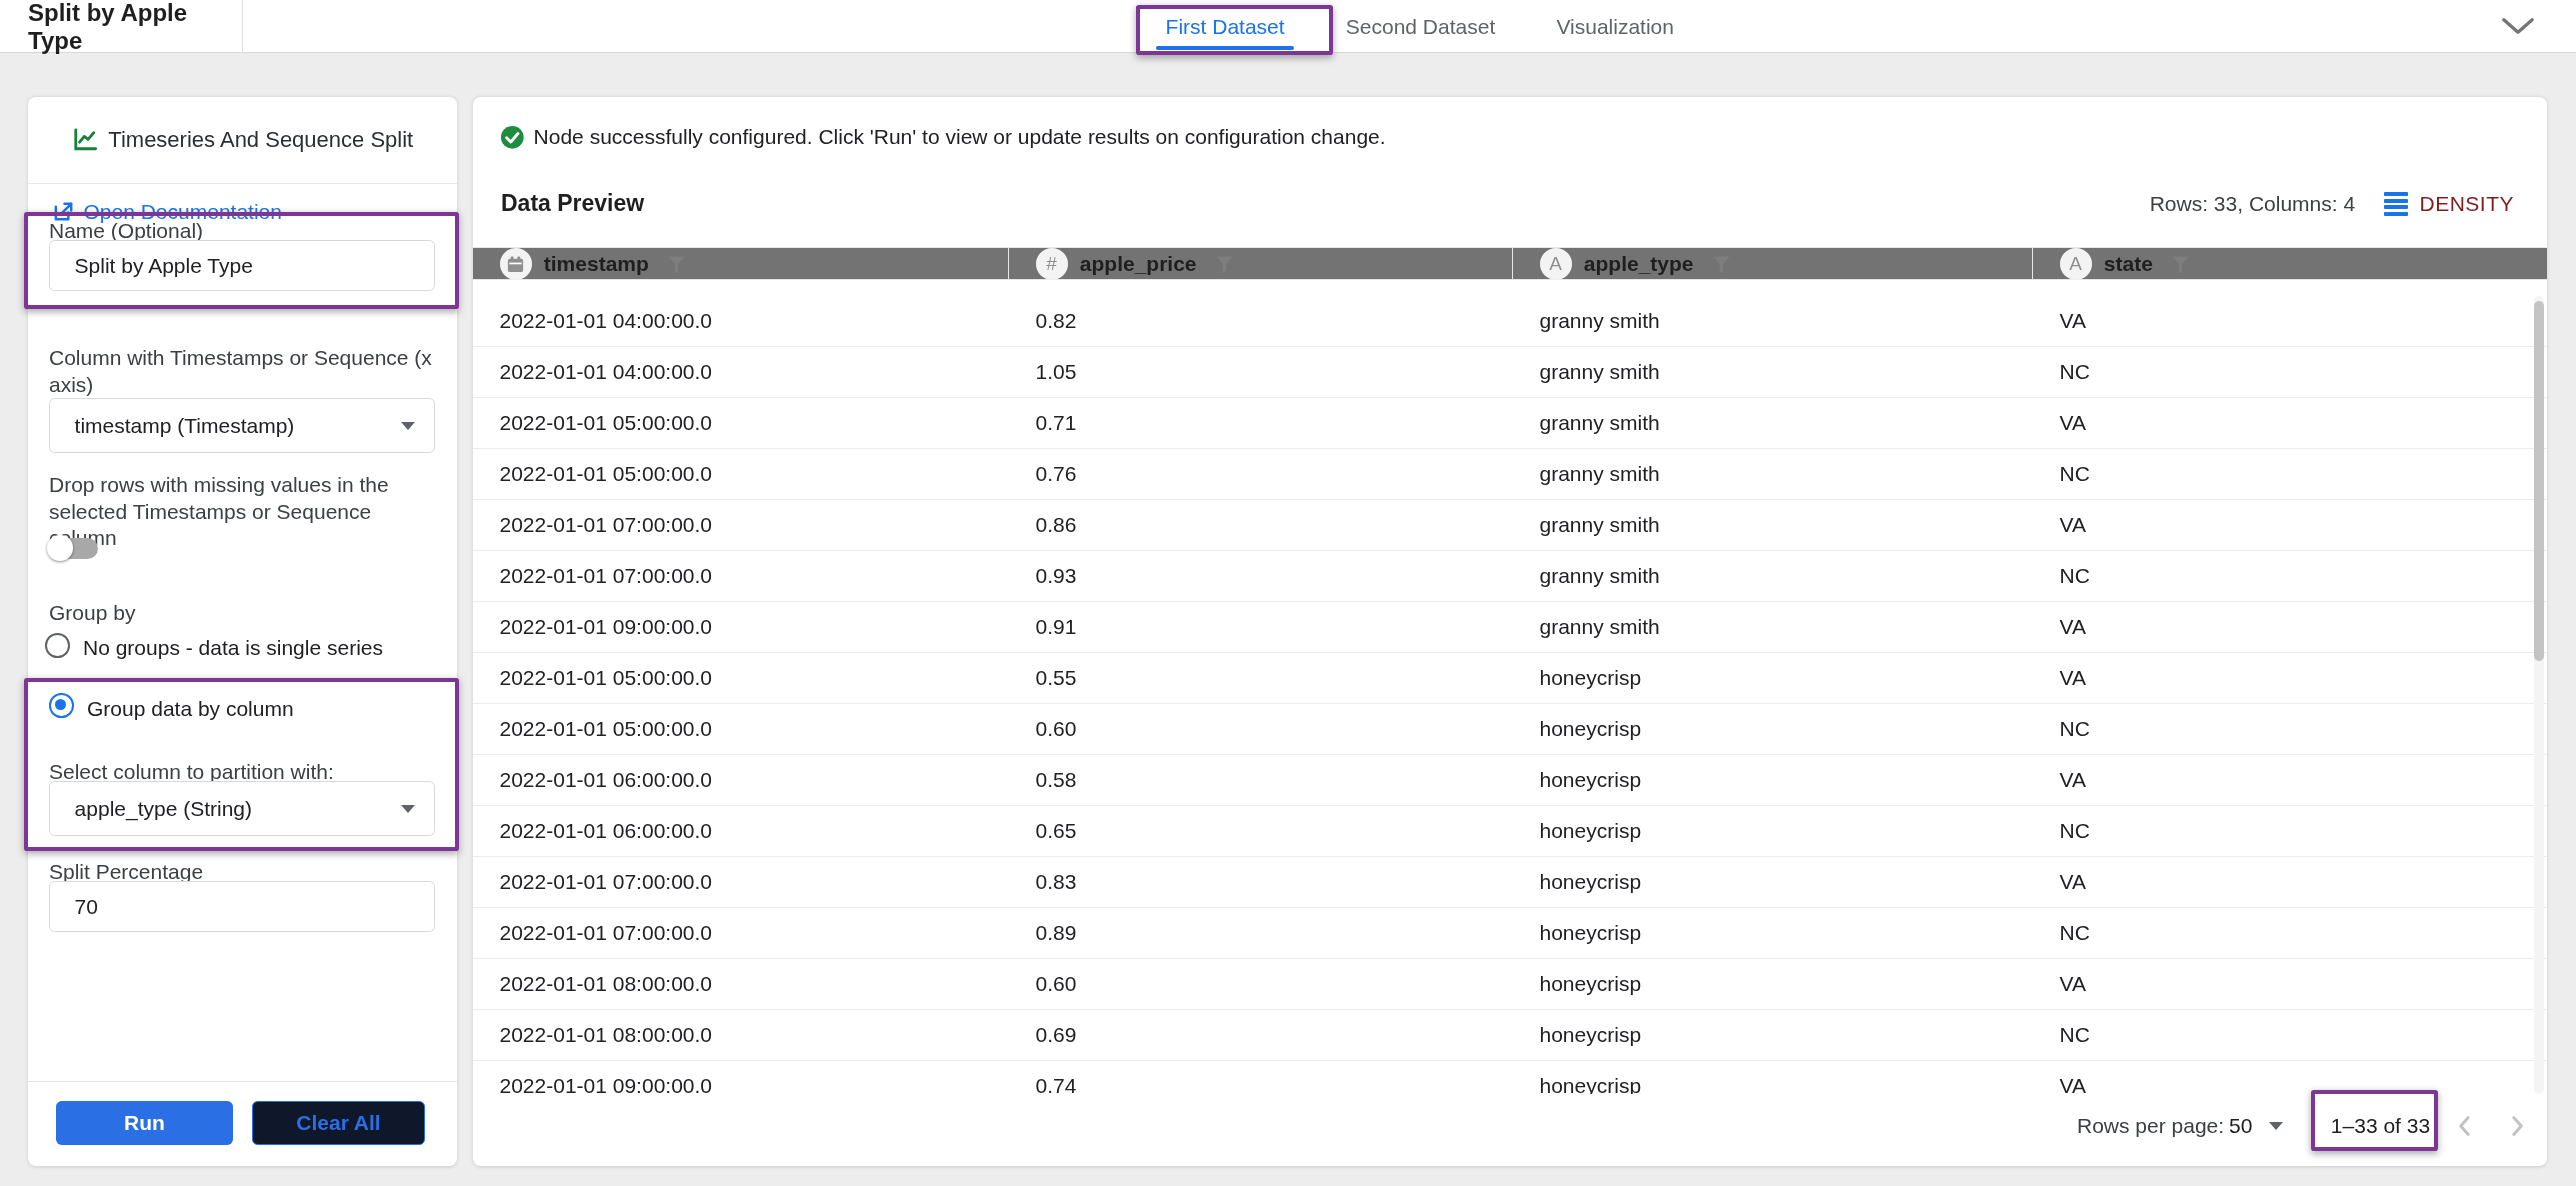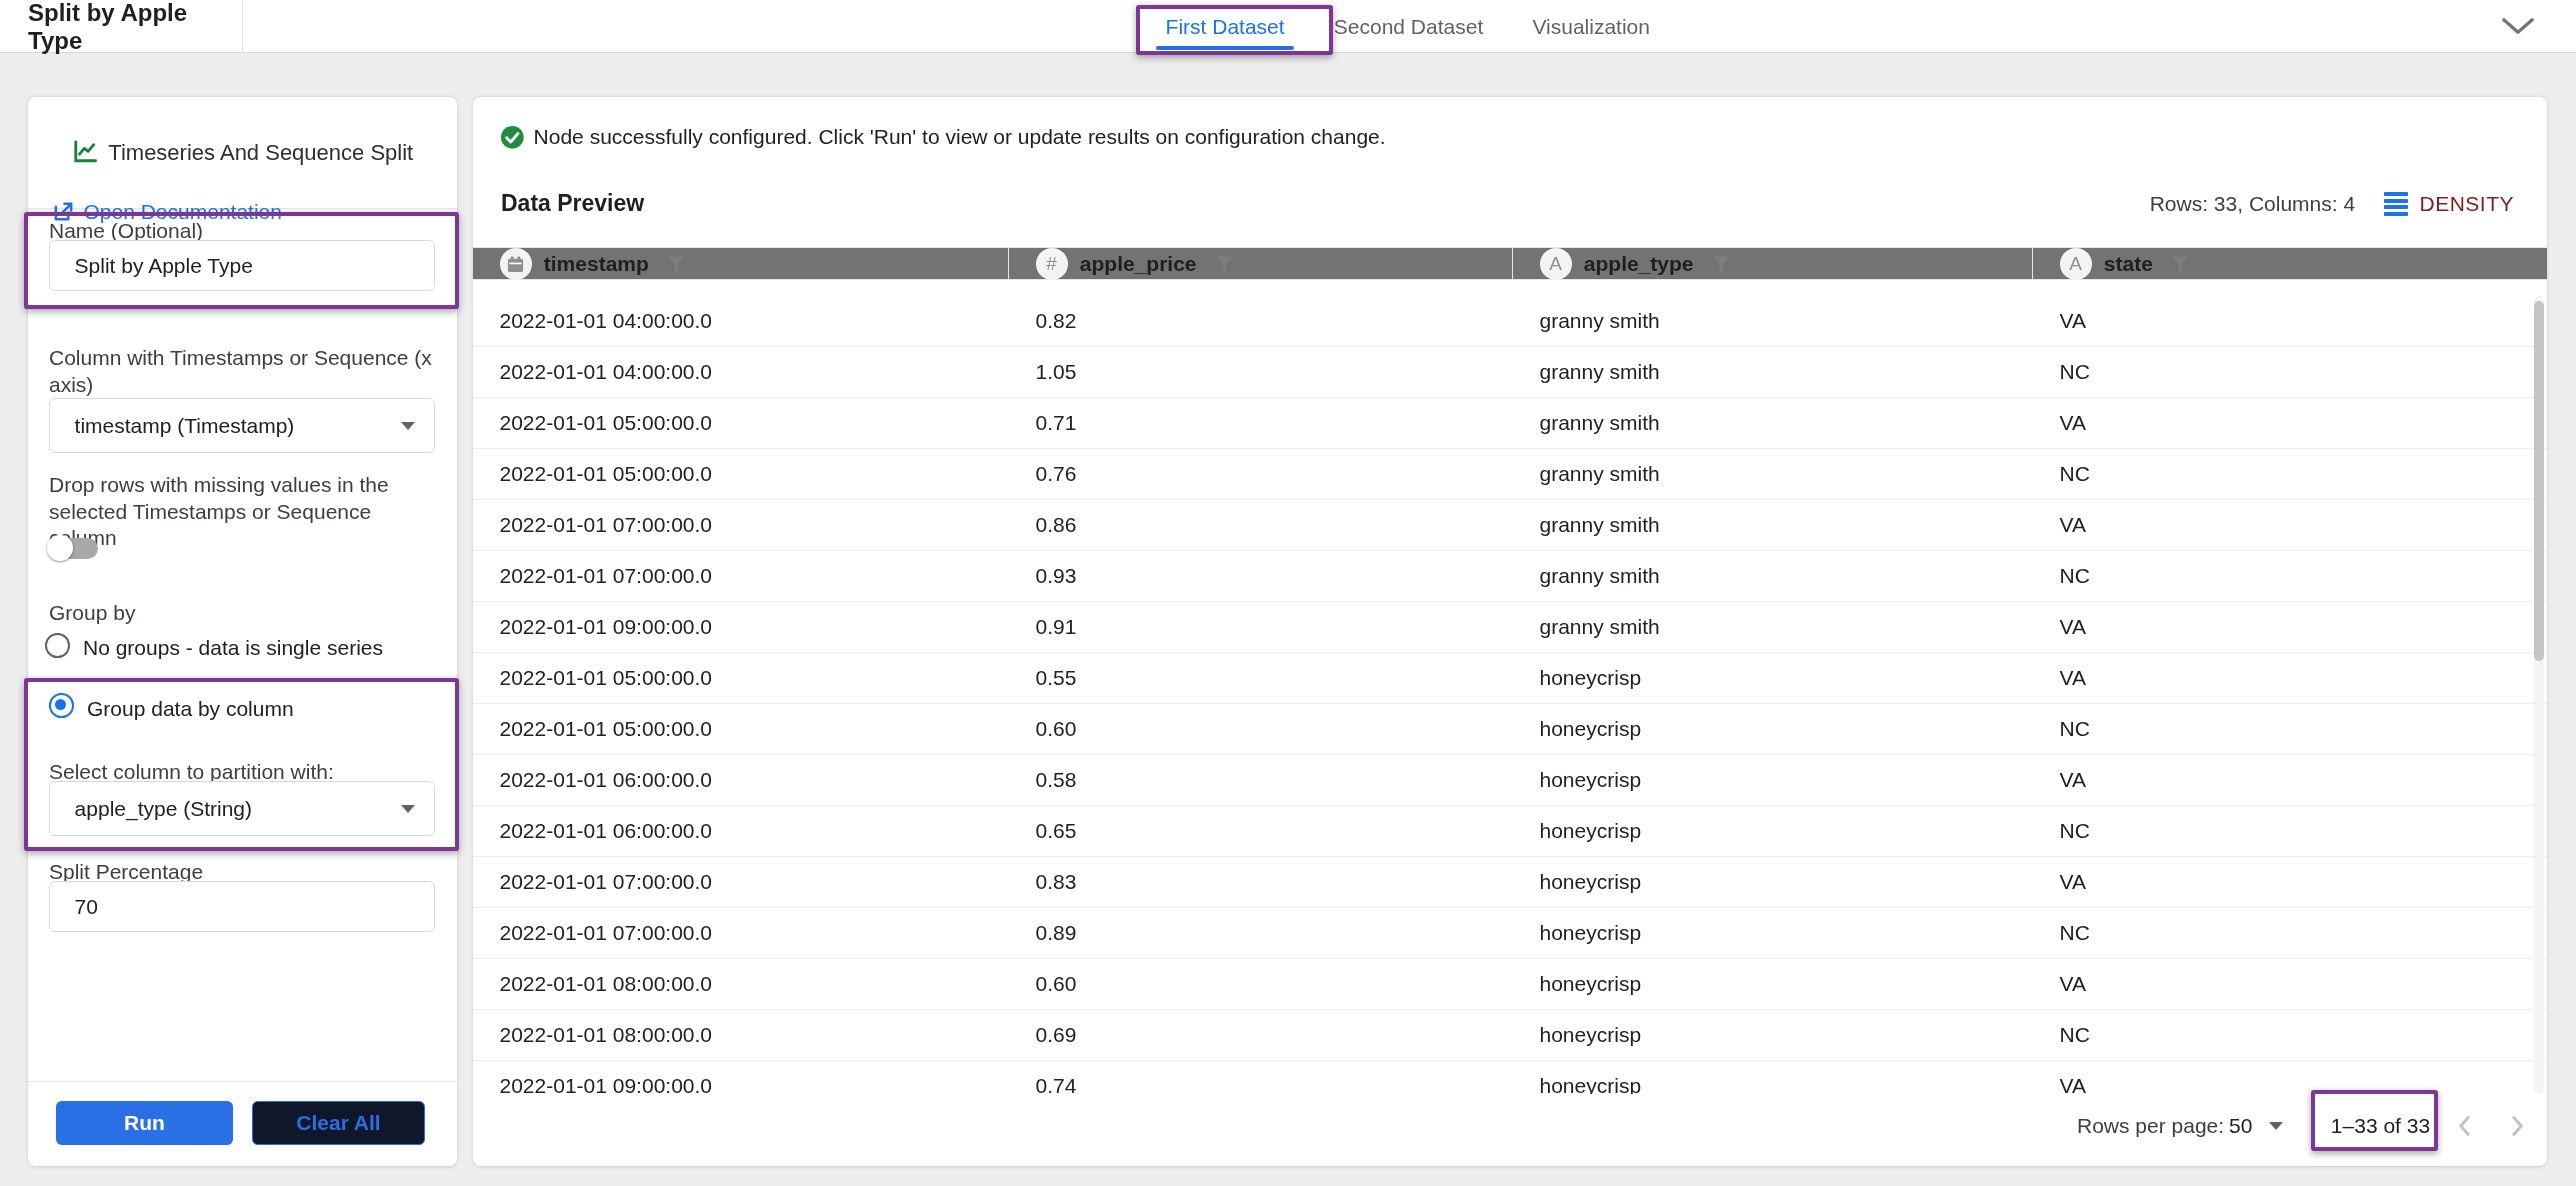--- a/index.html
+++ b/index.html
@@ -4,33 +4,33 @@
 <style>
   * { box-sizing: border-box; }
   html,body { margin:0; padding:0; }
   body {
     width:2576px; height:1187px; position:relative; overflow:hidden;
     font-family:"Liberation Sans", sans-serif; background:#ededed; color:#202124;
   }
   
   .topbar { position:absolute; left:0; top:0; width:2576px; height:53px; background:#fff; border-bottom:0.9px solid #d8d8d8; z-index:3; }
   .title-block { position:absolute; left:0; top:0; width:243px; height:53px; border-right:0.9px solid #e2e2e2; display:flex; align-items:center; padding-left:28px; font-size:24px; font-weight:700; color:#1f1f1f; }
-  .tabs { position:absolute; left:1141px; top:0; height:53px; display:flex; }
+  .tabs { position:absolute; left:1141px; top:0; height:53px; display:flex;gap:12px; }
   .tab { padding:0 24.6px; display:flex; align-items:center; font-size:21px; font-weight:500; color:#5f6368; position:relative; cursor:pointer; }
   .tab.active { color:#1a73e8; }
   .tab.active::after { content:""; position:absolute; left:15px; right:15px; bottom:2.8px; height:3.8px; background:#1a73e8; border-radius:1.9px; }
   .topbar-chevron { position:absolute; right:40px; top:16px; cursor:pointer; }
 
   
   .card { position:absolute; background:#fff; border-radius:7.6px; box-shadow:0 0.9px 3.8px rgba(0,0,0,.14); }
   #sidebar { left:28px; top:97px; width:429px; height:1069px; }
   #main    { left:473px; top:97px; width:2074px; height:1069px; }
 
   
-  .node-header { position:absolute; top:0; left:0; right:0; height:112px; border-bottom:0.9px solid #e8e8e8; display:flex; align-items:center; justify-content:center; gap:10px; font-size:22px; font-weight:500; color:#2b2f33; }
+  .node-header { position:absolute; top:0; left:0; right:0; height:87px; border-bottom:0.9px solid #e8e8e8; display:flex; align-items:center; justify-content:center; gap:10px; font-size:22px; font-weight:500; color:#2b2f33; }
   .doc-link { position:absolute; top:87px; left:0; right:0; height:55px; display:flex; align-items:center; gap:8.5px; padding-left:24px; color:#1a73e8; font-size:21px; font-weight:500; cursor:pointer; }
   .f-label { position:absolute; left:21px; font-size:21px; color:#3c4043; line-height:26.5px; width:388px; }
   .inputbox { position:absolute; left:21px; width:386px; height:51px; border:0.9px solid #d6d9dc; border-radius:5.7px; background:#fff; font-size:21px; color:#202124; padding-left:24.6px; display:flex; align-items:center; }
   input.inputbox { padding-left:24.6px; }
   .selectbox { cursor:pointer; }
   .sel-caret { position:absolute; right:19px; top:50%; margin-top:-3.8px; width:0; height:0; border-left:7.6px solid transparent; border-right:7.6px solid transparent; border-top:8.5px solid #5f6368; }
   .toggle { position:absolute; left:21px; top:441px; width:49px; height:21px; background:#a8a8a8; border-radius:11.4px; cursor:pointer; }
   .toggle::after { content:""; position:absolute; left:-1.9px; top:-2.8px; width:25.6px; height:25.6px; background:#fff; border-radius:50%; box-shadow:0 0.9px 2.8px rgba(0,0,0,.45); }
   .radio { position:absolute; width:24.6px; height:24.6px; border-radius:50%; border:2.8px solid #5f6368; background:#fff; cursor:pointer; }
   .radio.sel { border-color:#1a73e8; }

